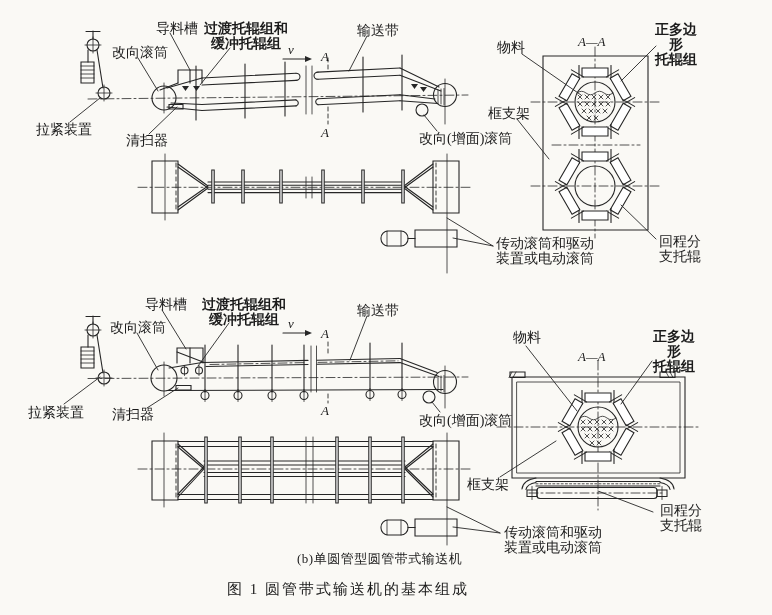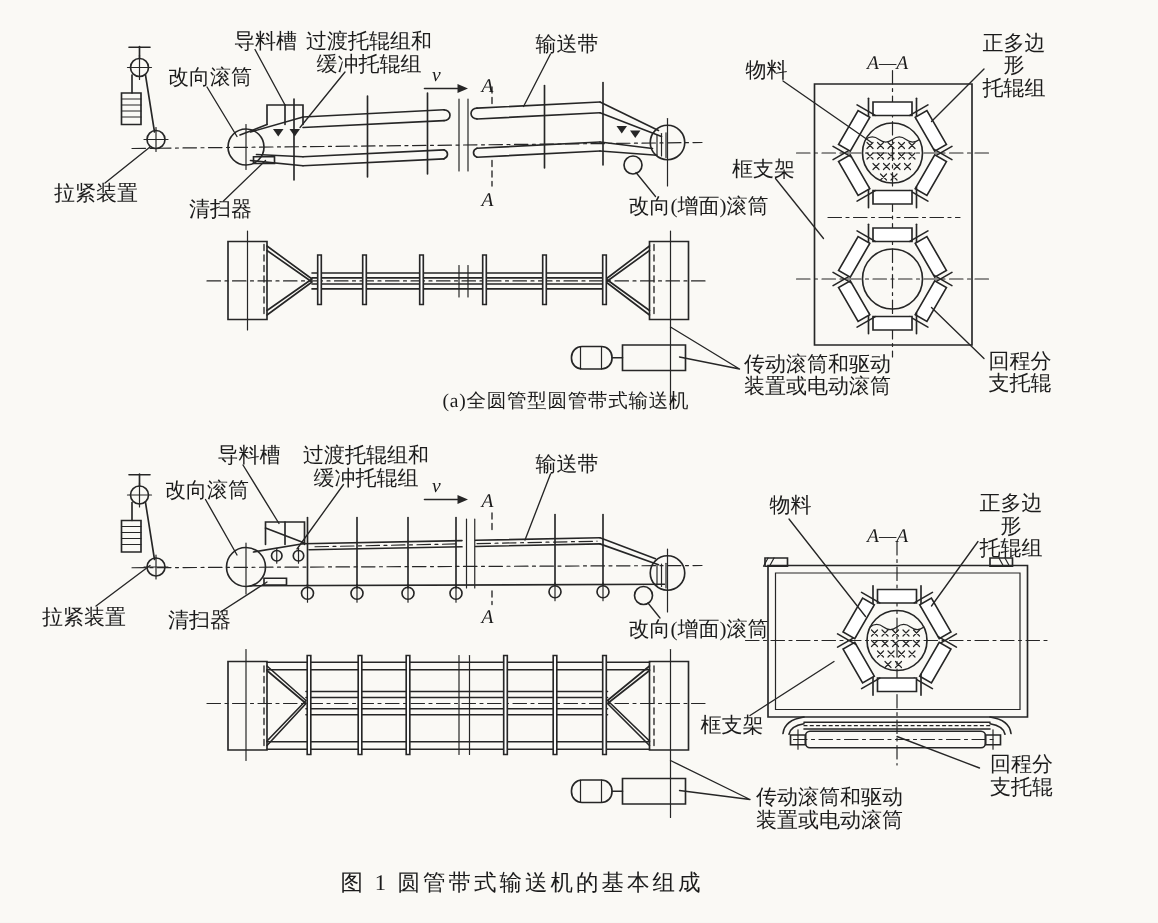--- a/index.html
+++ b/index.html
@@ -8,21 +8,21 @@
   svg{position:absolute;left:0;top:0;}
   svg *{vector-effect:non-scaling-stroke;}
   .ink{stroke:#262626;stroke-width:1.1;fill:none;stroke-linecap:round;}
   .thin{stroke-width:.8;}
   .cl{stroke-dasharray:9 3 2 3;stroke-width:.8;}
   .dsh{stroke-dasharray:4 3;stroke-width:.9;}
   .ldr{stroke-width:.9;}
   .fil{fill:#262626;stroke:none;}
   .wht{fill:#ffffff;}
   .lbl{position:absolute;font-size:14px;line-height:15px;color:#1b1b1b;white-space:nowrap;}
-  .ctr{text-align:center;white-space:normal;}
+  .ctr{text-align:center;white-space:normal;font-weight:bold;}
   .it{font-style:italic;font-size:13px;}
   .cap{font-size:13px;letter-spacing:.5px;}
   .ttl{font-size:15px;font-weight:normal;letter-spacing:2px;text-align:center;}
 </style>
 </head>
 <body>
 
 <div id="page">
 
 <svg width="772" height="615" viewBox="0 0 772 615">
@@ -387,21 +387,20 @@
 </div>
 <div class="lbl" style="left:488px;top:106px">框支架</div>
 <div class="lbl" style="left:496px;top:236px">
   <div>传动滚筒和驱动</div>
   <div>装置或电动滚筒</div>
 </div>
 <div class="lbl" style="left:659px;top:234px">
   <div>回程分</div>
   <div>支托辊</div>
 </div>
-<div class="lbl cap" style="left:295px;top:259px">(a)全圆管型圆管带式输送机</div>
 
 <div class="lbl" style="left:145px;top:297px">导料槽</div>
 <div class="lbl ctr" style="left:200px;top:297px;width:88px">
   <div>过渡托辊组和</div>
   <div>缓冲托辊组</div>
 </div>
 <div class="lbl" style="left:357px;top:303px">输送带</div>
 <div class="lbl" style="left:110px;top:320px">改向滚筒</div>
 <div class="lbl it" style="left:288px;top:316px">v</div>
 <div class="lbl it" style="left:321px;top:326px">A</div>
@@ -417,16 +416,17 @@
 </div>
 <div class="lbl" style="left:467px;top:477px">框支架</div>
 <div class="lbl" style="left:504px;top:525px">
   <div>传动滚筒和驱动</div>
   <div>装置或电动滚筒</div>
 </div>
 <div class="lbl" style="left:660px;top:503px">
   <div>回程分</div>
   <div>支托辊</div>
 </div>
+<div class="lbl cap" style="left:297px;top:551px">(b)单圆管型圆管带式输送机</div>
 
 <div class="lbl ttl" style="left:148px;top:582px;width:400px">图 1  圆管带式输送机的基本组成</div>
 
 </div>
 
 </body></html>

